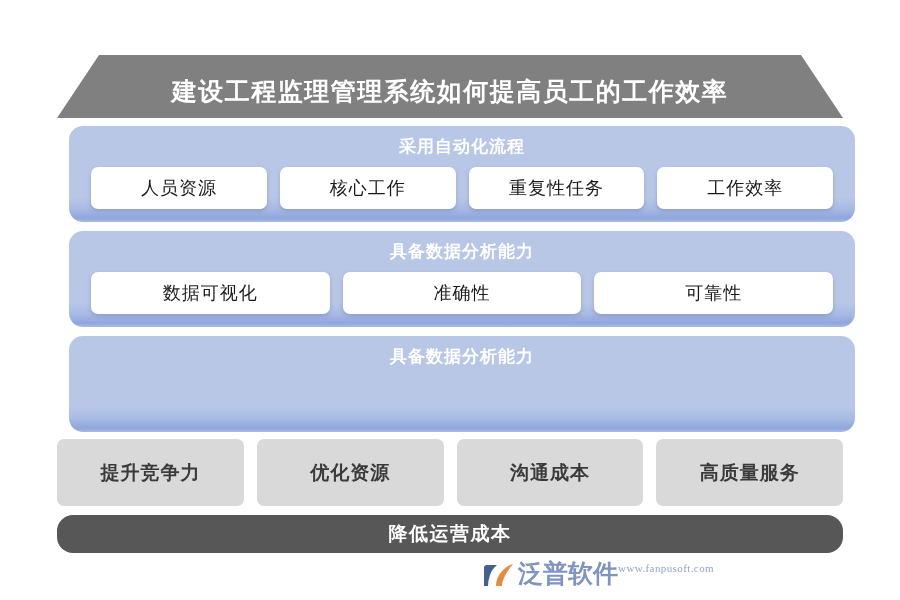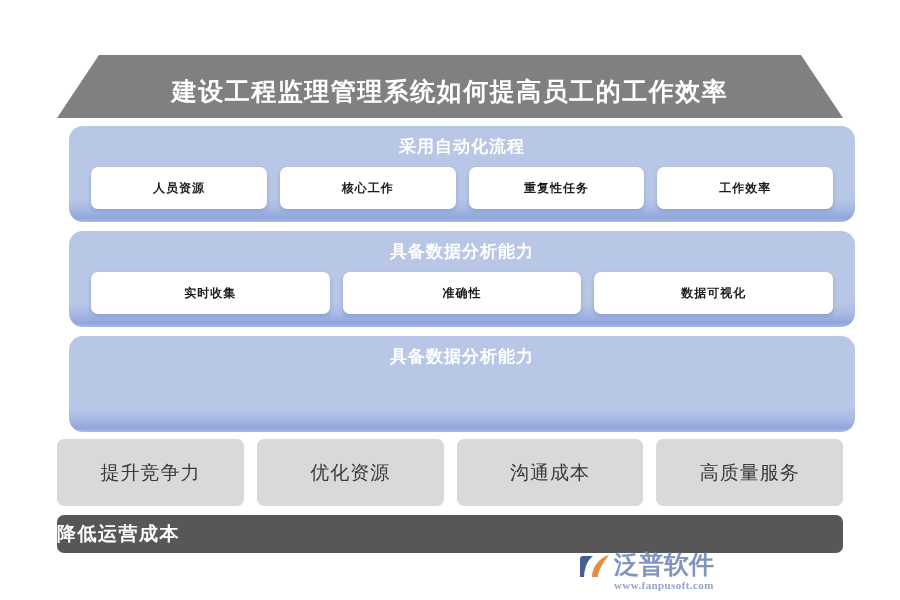--- a/index.html
+++ b/index.html
@@ -93,37 +93,38 @@
   }
   .card {
     flex: 1 1 0;
     height: 42px;
     background: #ffffff;
     border-radius: 7px;
     display: flex;
     align-items: center;
     justify-content: center;
     color: #1b1b1b;
-    font-size: 12px;
-    font-weight: bold;
+    font-size: 18px;
+    font-weight: normal;
     letter-spacing: 1px;
     white-space: nowrap;
     box-shadow: 0 2px 4px rgba(70, 90, 140, 0.28);
     box-sizing: border-box;
   }
 
   
   .grey-row {
     position: absolute;
     left: 57px;
     top: 439px;
     width: 786px;
     display: flex;
     justify-content: space-between;
     gap: 13px;
+    font-weight: bold;
   }
   .grey-card {
     flex: 1 1 0;
     height: 67px;
     background: #d9d9d9;
     border-radius: 7px;
     display: flex;
     align-items: center;
     justify-content: center;
     color: #3a3a3a;
@@ -134,24 +135,24 @@
   }
 
   
   .footer-bar {
     position: absolute;
     left: 57px;
     top: 515px;
     width: 786px;
     height: 38px;
     background: #575757;
-    border-radius: 7px;
-    display: flex;
-    align-items: center;
-    justify-content: flex-start;
+    border-radius: 16px;
+    display: flex;
+    align-items: center;
+    justify-content: center;
   }
   .footer-text {
     color: #ffffff;
     font-size: 19px;
     font-weight: bold;
     letter-spacing: 1.5px;
     white-space: nowrap;
   }
 
   
@@ -165,35 +166,34 @@
   }
   .logo-mark {
     width: 32px;
     height: 30px;
     margin-right: 3px;
     margin-top: 1px;
     flex: none;
   }
   .logo-text-wrap {
     display: flex;
-    flex-direction: column;
     align-items: flex-start;
     line-height: 1;
   }
   .logo-name {
     font-size: 25px;
     font-weight: bold;
     color: #7a90bd;
     letter-spacing: 0px;
     line-height: 26px;
     white-space: nowrap;
   }
   .logo-url {
     font-size: 11px;
-    font-weight: bold;
+    font-weight: normal;
     color: #8fa2c6;
     letter-spacing: 0.4px;
     line-height: 13px;
     margin-top: 1px;
     white-space: nowrap;
     font-family: "Liberation Serif", serif;
   }
 </style>
 </head>
 <body>
@@ -210,23 +210,23 @@
       <div class="card">人员资源</div>
       <div class="card">核心工作</div>
       <div class="card">重复性任务</div>
       <div class="card">工作效率</div>
     </div>
   </div>
 
   <div class="band band-2">
     <div class="band-title">具备数据分析能力</div>
     <div class="card-row">
-      <div class="card">实时收集</div>
+      <div class="card">数据可视化</div>
       <div class="card">准确性</div>
-      <div class="card">数据可视化</div>
+      <div class="card">可靠性</div>
     </div>
   </div>
 
   <div class="band band-3">
     <div class="band-title">具备数据分析能力</div>
   </div>
 
   <div class="grey-row">
     <div class="grey-card">提升竞争力</div>
     <div class="grey-card">优化资源</div>

